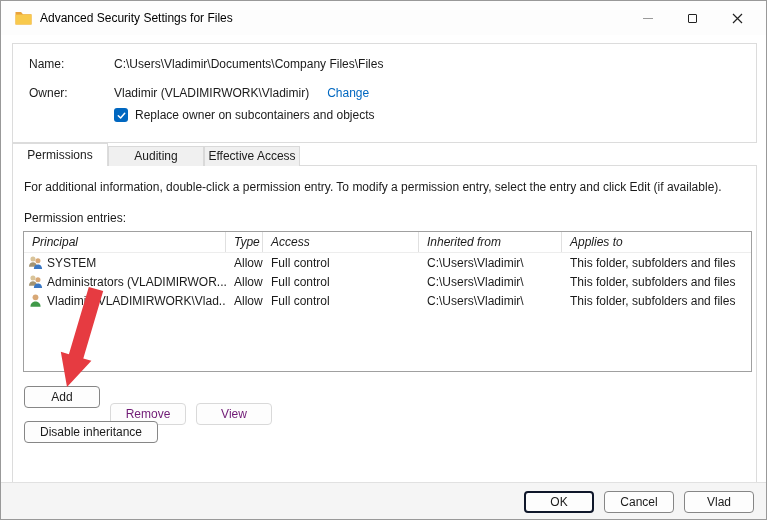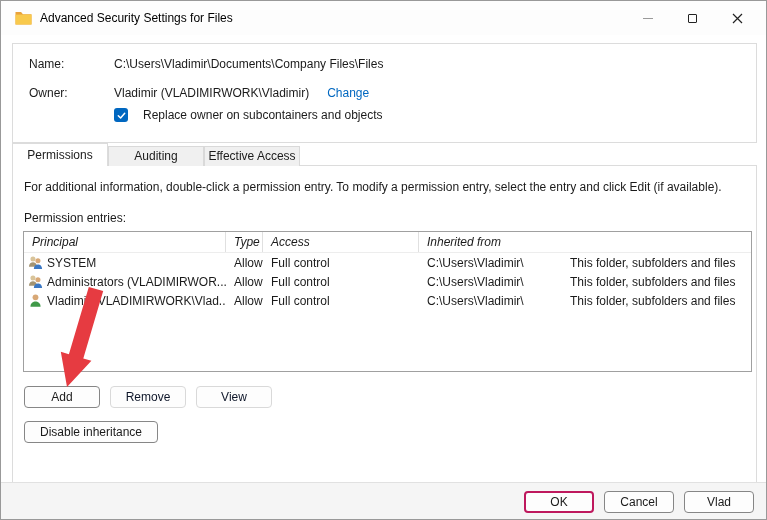--- a/index.html
+++ b/index.html
@@ -42,21 +42,21 @@
   .glyph-close { width: 11px; height: 11px; }
 
   
   .info-box {
     position: absolute; left: 11px; top: 42px; width: 745px; height: 100px;
     border: 1px solid #dcdcdc; background: #fff;
   }
   .info-row { position: absolute; left: 16px; display: flex; }
   .info-label { width: 85px; color: #1b1b1b; }
   .link { color: #0067c0; cursor: pointer; margin-left: 18px; text-align: center; }
-  .chk-row { position: absolute; display: flex; align-items: center; gap: 15px; cursor: default; }
+  .chk-row { position: absolute; display: flex; align-items: center; gap: 7px; cursor: default; }
   .chk {
     width: 14px; height: 14px; border-radius: 3px; flex: 0 0 auto;
     display: flex; align-items: center; justify-content: center;
   }
   .chk.checked { background: #0067c0; }
   .chk.unchecked { background: #fff; border: 1px solid #5a5a5a; }
   .chk svg { width: 11px; height: 11px; }
 
   
   .tabs { position: absolute; left: 11px; top: 142px; height: 23px; display: flex; z-index: 3; }
@@ -93,34 +93,34 @@
   .head .tcell:last-child { border-right: none; }
   .pcell { padding-left: 4px; gap: 4px; }
   .row-icon { width: 15px; height: 15px; flex: 0 0 auto; }
 
   .btn {
     position: absolute; height: 22px; background: #fdfdfd;
     border: 1px solid #868686; border-radius: 4px;
     font-family: "Liberation Sans", sans-serif; font-size: 12px; color: #1b1b1b;
     text-align: center; cursor: default;
   }
-  .btn.disabled { border-color: #d9d9d9; color: #0f172a; background: #fdfdfd; }
+  .btn.disabled { border-color: #d9d9d9; color: #701a75; background: #fdfdfd; margin-top: 17px; }
 
   .btn-add { left: 11px; top: 220px; width: 76px; }
   .btn-remove { left: 97px; top: 220px; width: 76px; }
   .btn-view { left: 183px; top: 220px; width: 76px; }
   .btn-disinherit { left: 11px; top: 255px; width: 134px; }
   .replace-child { left: 11px; top: 291px; }
 
   
   .footer {
     position: absolute; left: 0; top: 481px; width: 767px; height: 39px;
     background: #f5f5f5; border-top: 1px solid #e1e1e1;
   }
-  .btn-ok { left: 523px; top: 8px; width: 70px; border: 2px solid #be185d; line-height: 18px; }
+  .btn-ok { left: 523px; top: 8px; width: 70px; border: 2px solid #0f172a; line-height: 18px; }
   .btn-cancel { left: 603px; top: 8px; width: 70px; }
   .btn-apply { left: 683px; top: 8px; width: 70px; }
 
   
   .arrow-overlay {
     position: absolute; left: 40px; top: 285px; width: 70px; height: 110px;
     z-index: 10; pointer-events: none;
   }
 </style>
 </head>
@@ -178,20 +178,21 @@
   <div class="panel">
     <div class="desc">For additional information, double-click a permission entry. To modify a permission entry, select the entry and click Edit (if available).</div>
     <div class="entries-label">Permission entries:</div>
 
     <div class="ptable">
       <div class="trow head">
         <div class="tcell">Principal</div>
         <div class="tcell">Type</div>
         <div class="tcell">Access</div>
         <div class="tcell">Inherited from</div>
+        <div class="tcell">Applies to</div>
       </div>
 
       <div class="trow body">
         <div class="tcell pcell">
           <svg class="row-icon" viewBox="0 0 16 16">
             <circle cx="5.3" cy="4.2" r="2.7" fill="#d9c49a"></circle>
             <path d="M1 12.6 c0-3.4 2.3-4.8 4.3-4.8 s4.3 1.4 4.3 4.8 z" fill="#a49472"></path>
             <circle cx="10.6" cy="6.2" r="2.7" fill="#d8a876"></circle>
             <path d="M6.2 15 c0-3.4 2.3-4.8 4.4-4.8 s4.4 1.4 4.4 4.8 z" fill="#3b78c4"></path>
           </svg>

